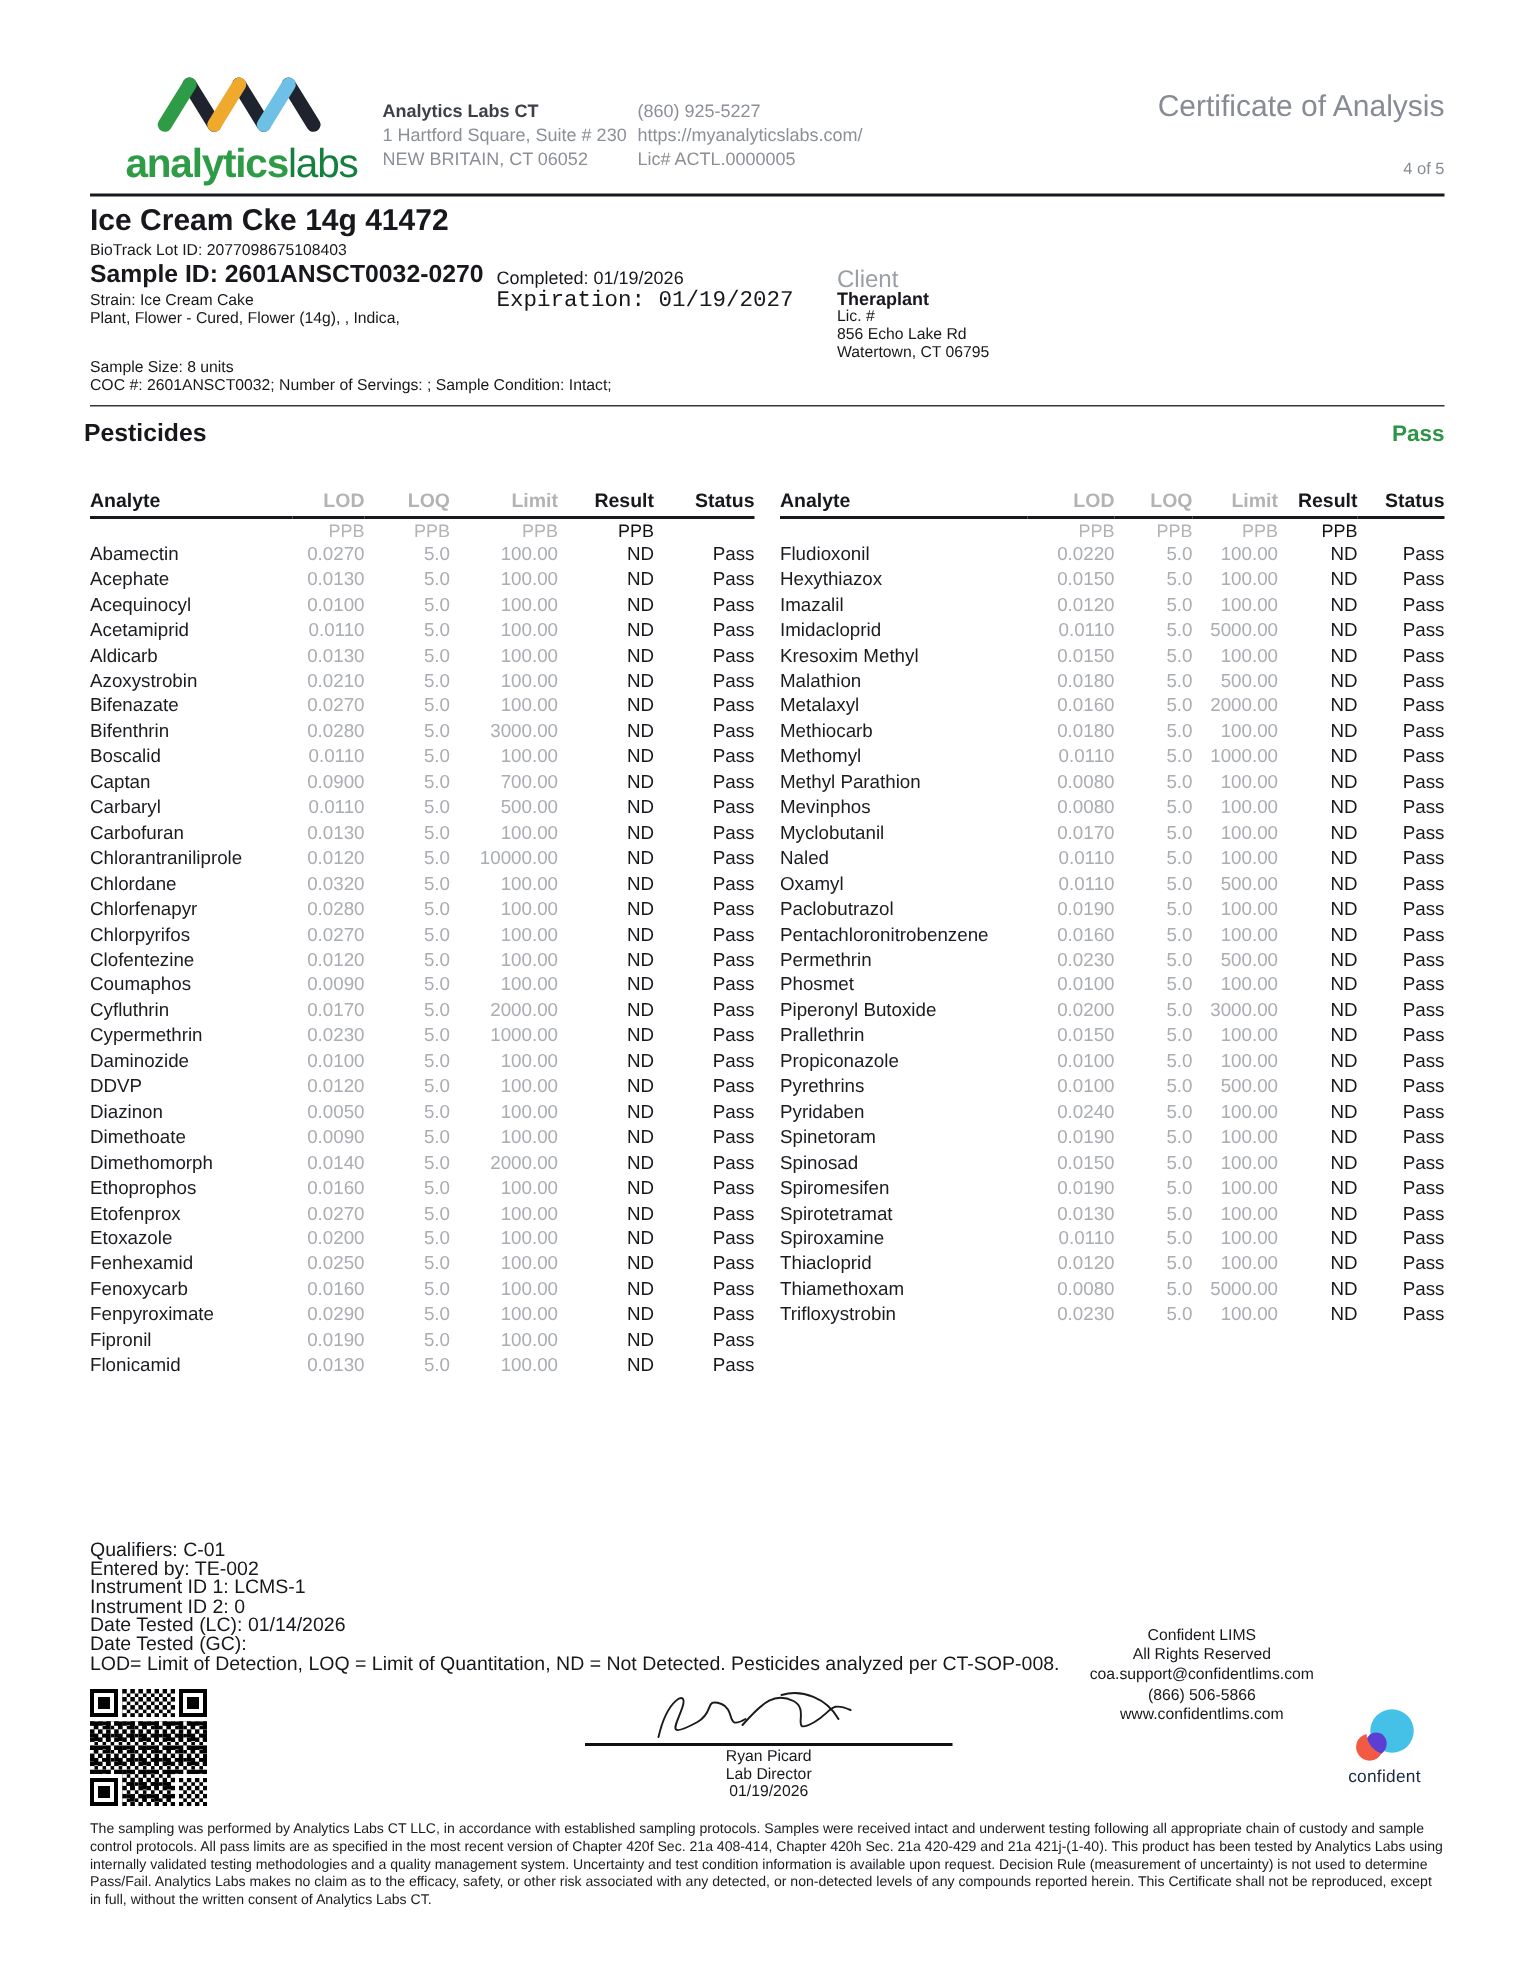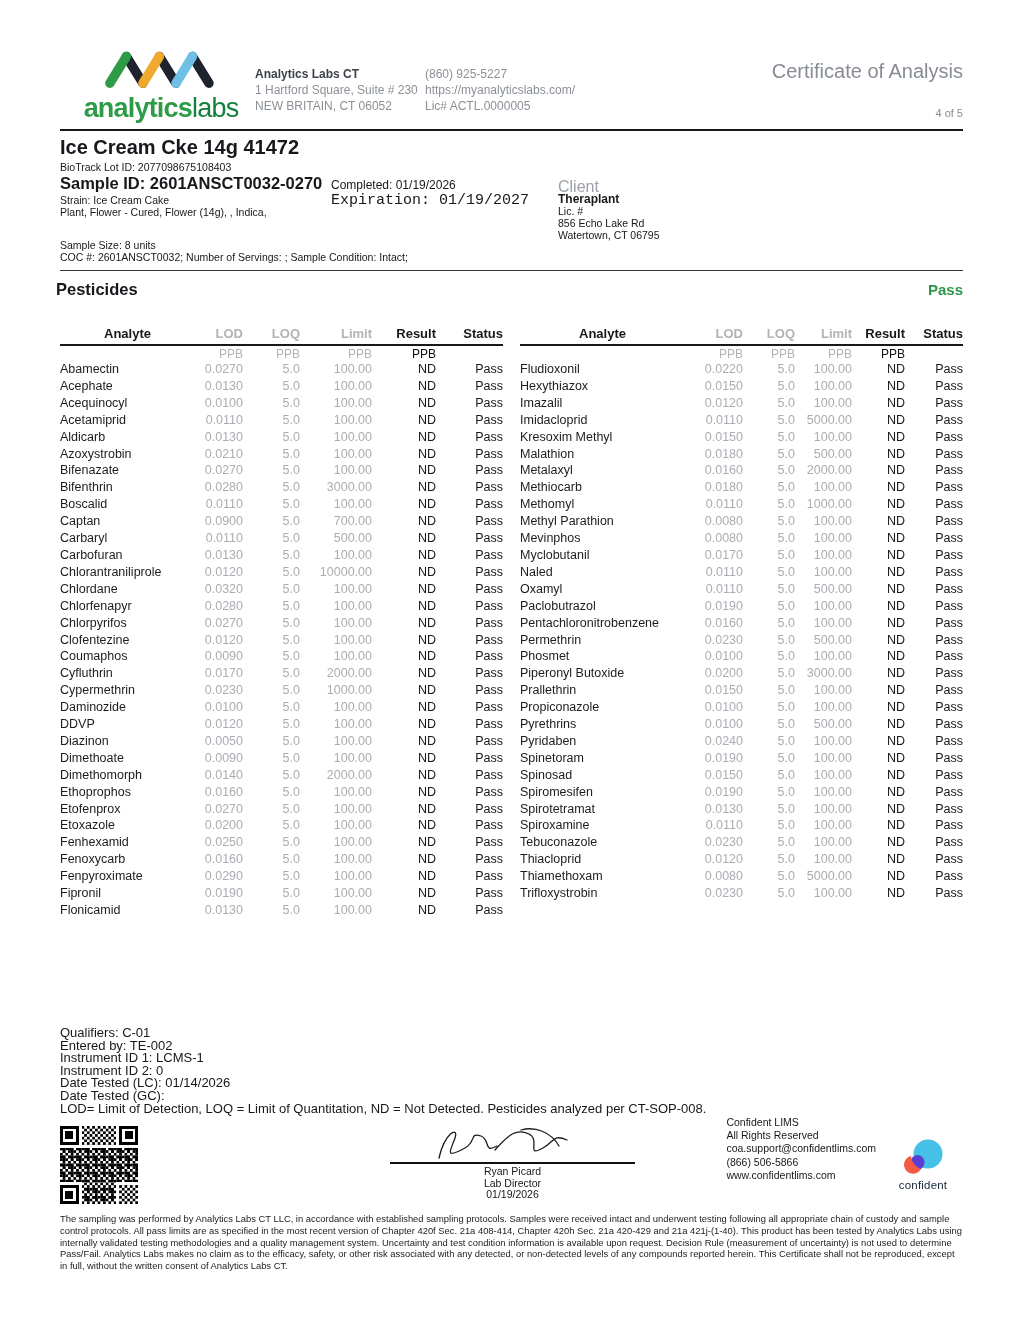--- a/index.html
+++ b/index.html
@@ -41,38 +41,38 @@
   
   .section-title { left:56px; top:280px; font-size:16.5px; font-weight:600; }
   .section-status { right:61px; top:281px; font-size:15px; font-weight:700; color:#2e9547; }
 
   
   table { border-collapse:collapse; table-layout:fixed; }
   .table-left { left:60px; top:326px; width:443px; }
   .table-right { left:520px; top:326px; width:443px; }
   th { font-size:13px; font-weight:700; text-align:right; padding:0 0 3px 0; white-space:nowrap; }
   thead tr.hdr th { border-bottom:2px solid #15181d; }
-  th.c-analyte { text-align:center; }
+  th.c-analyte { text-align:left; }
   th.h-muted { color:#b3b3b3; }
   tr.units td { font-size:12px; color:#b3b3b3; text-align:right; height:16px; }
   tr.units td.u-result { color:#111; }
   tbody td { font-size:12.5px; height:16.9px; line-height:16.9px; text-align:right; white-space:nowrap; overflow:hidden; }
   tbody td.c-analyte { text-align:left; color:#1a1c20; }
   tbody td.c-lod, tbody td.c-loq, tbody td.c-limit { color:#aaadb2; }
   tbody td.c-result, tbody td.c-status { color:#16181c; }
 
   
   .notes { left:60px; top:1027px; font-size:13px; line-height:12.6px; }
 
   
   .qr { left:60px; top:1126px; }
   .sig-script { left:425px; top:1124px; }
   .sig-line { left:390px; top:1162px; width:245px; height:2px; background:#111; }
   .sig-block { left:390px; top:1166px; width:245px; text-align:center; font-size:10.5px; line-height:11.5px; }
-  .lims { right:148px; top:1116px; text-align:left; font-size:10.5px; line-height:13.2px; }
+  .lims { right:148px; top:1084px; text-align:center; font-size:10.5px; line-height:13.2px; }
   .confident-logo { left:899px; top:1137px; }
   .confident-text { left:893px; top:1179px; width:60px; text-align:center; font-size:11.5px; color:#16273f; letter-spacing:0.2px; }
 
   
   .disclaimer { left:60px; top:1213px; width:904px; font-size:9.4px; line-height:11.8px; color:#1a1c20; }
 </style>
 </head>
 <body>
 
 <div class="page">
@@ -661,28 +661,20 @@
           <td class="c-analyte">Spirotetramat</td>
           <td class="c-lod">0.0130</td>
           <td class="c-loq">5.0</td>
           <td class="c-limit">100.00</td>
           <td class="c-result">ND</td>
           <td class="c-status">Pass</td>
         </tr>
         <tr>
           <td class="c-analyte">Spiroxamine</td>
           <td class="c-lod">0.0110</td>
-          <td class="c-loq">5.0</td>
-          <td class="c-limit">100.00</td>
-          <td class="c-result">ND</td>
-          <td class="c-status">Pass</td>
-        </tr>
-        <tr>
-          <td class="c-analyte">Tebuconazole</td>
-          <td class="c-lod">0.0230</td>
           <td class="c-loq">5.0</td>
           <td class="c-limit">100.00</td>
           <td class="c-result">ND</td>
           <td class="c-status">Pass</td>
         </tr>
         <tr>
           <td class="c-analyte">Thiacloprid</td>
           <td class="c-lod">0.0120</td>
           <td class="c-loq">5.0</td>
           <td class="c-limit">100.00</td>

